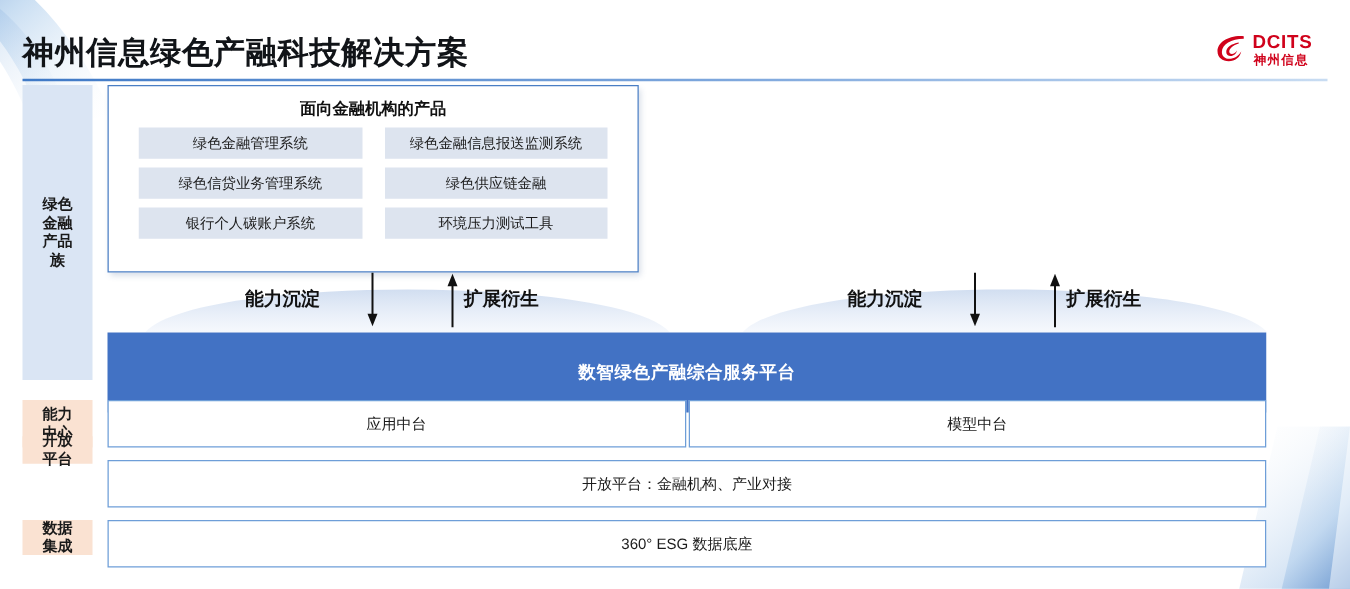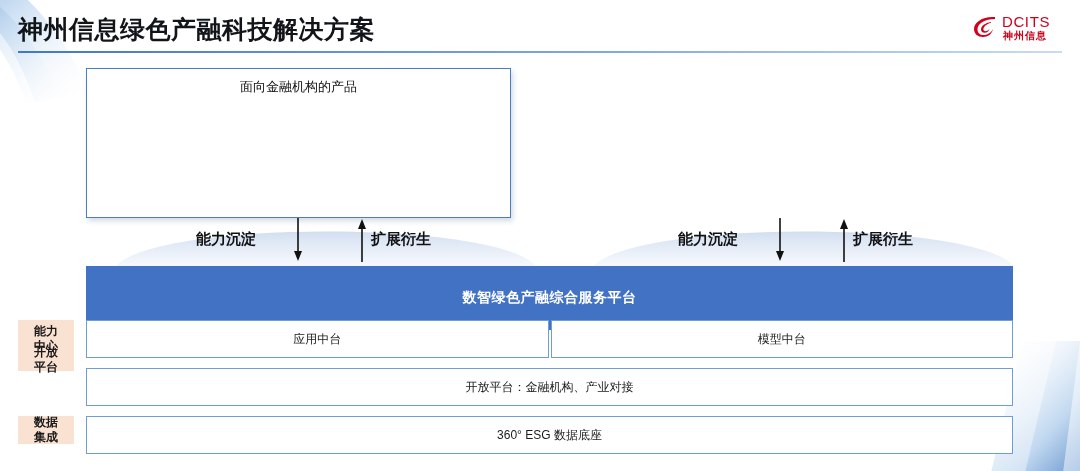--- a/index.html
+++ b/index.html
@@ -9,36 +9,36 @@
     font-family:"Liberation Sans","DejaVu Sans",sans-serif;
     overflow:hidden;position:relative;
   }
   .slide{position:absolute;inset:0;overflow:hidden;}
 
   
   .deco-tl{position:absolute;left:-60px;top:-48px;width:230px;height:150px;overflow:hidden;pointer-events:none;}
   .deco-br{position:absolute;right:-30px;bottom:-40px;width:150px;height:170px;overflow:hidden;pointer-events:none;}
 
   
-  .header{position:absolute;left:0;top:4px;width:1080px;height:52px;}
+  .header{position:absolute;left:0;top:16px;width:1080px;height:52px;}
   .title{
     position:absolute;left:18px;top:9px;
     font-size:25px;font-weight:bold;color:#111418;
     letter-spacing:.5px;white-space:nowrap;
   }
   .title-rule{
     position:absolute;left:18px;top:47px;width:1044px;height:2px;
     background:linear-gradient(to right,#3f79c6 0%,#7fa8dd 55%,#c8dcf2 100%);
   }
   
   .logo{position:absolute;right:12px;top:8px;width:96px;height:34px;}
   .logo-mark{position:absolute;left:0;top:3px;width:26px;height:24px;}
   .logo-en{
     position:absolute;left:30px;top:1px;
-    font-size:15px;font-weight:normal;color:#d0021b;letter-spacing:.6px;
+    font-size:15px;font-weight:bold;color:#d0021b;letter-spacing:.6px;
     font-family:"Liberation Sans",sans-serif;
   }
   .logo-cn{
     position:absolute;left:31px;top:17px;
     font-size:10px;font-weight:bold;color:#d0021b;letter-spacing:1px;
   }
 
   
   .rail{position:absolute;left:18px;}
   .rail-lbl{
@@ -58,21 +58,21 @@
   .panel{
     position:absolute;top:68px;height:150px;
     background:#ffffff;border:1.4px solid #4a7ec4;
     box-shadow:2px 3px 5px rgba(60,90,140,.22);
     box-sizing:border-box;
   }
   .panel-left{left:86px;width:425px;}
   .panel-right{left:588px;width:425px;}
   .panel-title{
     position:absolute;left:0;right:0;top:9px;text-align:center;
-    font-size:13px;font-weight:normal;color:#111;
+    font-size:13px;font-weight:bold;color:#111;
   }
   .panel-grid{
     position:absolute;left:24px;right:24px;top:33px;
     display:grid;grid-template-columns:1fr 1fr;
     gap:7px 18px;
   }
   .prod{
     height:25px;display:flex;align-items:center;justify-content:center;
     background:#dde4ef;color:#1b1b1b;font-size:11.5px;
     white-space:nowrap;
@@ -165,20 +165,28 @@
         <svg width="26" height="24" viewBox="0 0 26 24">
           <path d="M23,2 C11,1 2,7 2,14 C2,19 6,22 11,22 C16,22 20,19 21,14 C19,18 15,20 11.5,20 C8,20 5.5,18 5.5,14.5 C5.5,8.5 13,4 23,4 Z" fill="#d0021b"></path>
           <path d="M19,7 C13,8 9,11 9,14.5 C9,16.5 10.5,17.8 12.5,17.8 C15,17.8 17,16 17.6,13.4 C16.6,15.2 15,16.2 13.5,16.2 C12.2,16.2 11.4,15.4 11.4,14.2 C11.4,11.8 14.5,9 19,7.7 Z" fill="#d0021b"></path>
         </svg>
       </div>
       <div class="logo-en">DCITS</div>
       <div class="logo-cn">神州信息</div>
     </div>
   </div>
 
+  <div class="rail rail-lbl rail-green">
+    <div>
+      <div>绿色</div>
+      <div>金融</div>
+      <div>产品</div>
+      <div>族</div>
+    </div>
+  </div>
   <div class="rail rail-lbl rail-peach rail-ability">
     <div>
       <div>能力</div>
       <div>中心</div>
     </div>
   </div>
   <div class="rail rail-lbl rail-peach rail-open">
     <div>
       <div>开放</div>
       <div>平台</div>
@@ -186,20 +194,28 @@
   </div>
   <div class="rail rail-lbl rail-peach rail-data">
     <div>
       <div>数据</div>
       <div>集成</div>
     </div>
   </div>
 
   <div class="panel panel-left">
     <div class="panel-title">面向金融机构的产品</div>
+    <div class="panel-grid">
+      <div class="prod">绿色金融管理系统</div>
+      <div class="prod">绿色金融信息报送监测系统</div>
+      <div class="prod">绿色信贷业务管理系统</div>
+      <div class="prod">绿色供应链金融</div>
+      <div class="prod">银行个人碳账户系统</div>
+      <div class="prod">环境压力测试工具</div>
+    </div>
   </div>
 
 
   <div class="band">
     <div class="arc arc-l">
       <svg width="420" height="52" viewBox="0 0 420 52" preserveAspectRatio="none">
         <defs>
           <linearGradient id="arcg" x1="0" y1="0" x2="0" y2="1">
             <stop offset="0%" stop-color="#c9d8ee" stop-opacity=".85"></stop>
             <stop offset="100%" stop-color="#eef3fb" stop-opacity=".55"></stop>

